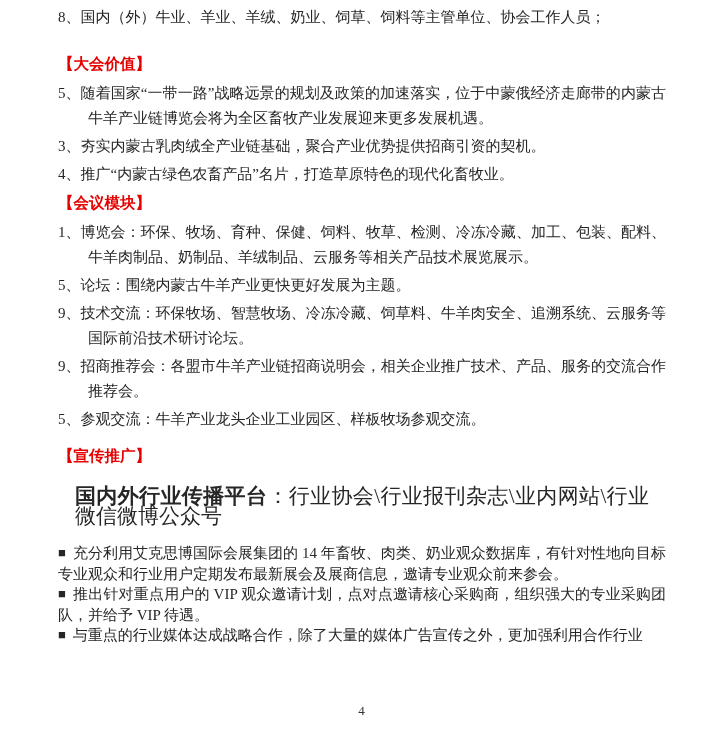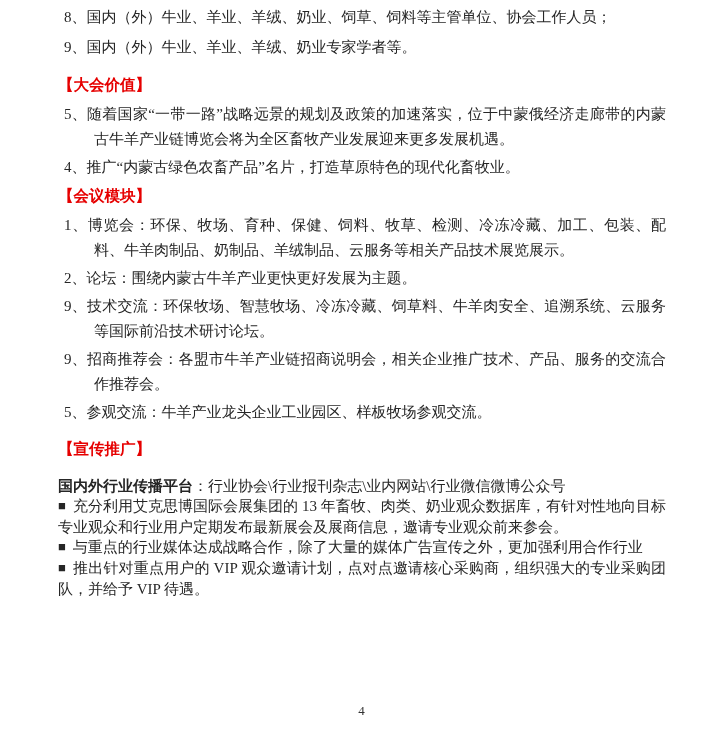--- a/index.html
+++ b/index.html
@@ -14,43 +14,43 @@
     color: #262626;
   }
   .content {
     position: absolute;
     left: 58px;
     top: 5px;
     width: 608px;
   }
   
   p.num {
-    margin: 0 0 3px 6px;
+    margin: 0 0 3px 0;
     padding-left: 30px;
     text-indent: -30px;
     font-size: 15px;
     line-height: 25px;
     text-align: justify;
   }
   p.num.top { margin-bottom: 5px; }
   
   .sec-h {
     font-size: 15.5px;
     font-weight: bold;
     color: #e60000;
     line-height: 26px;
     margin: 0 0 4px 0;
   }
-  .sec-h.first  { margin-top: 12px; }
+  .sec-h.first  { margin-top: 21px; }
   .sec-h.second { margin-top: 0; }
-  .sec-h.third  { margin-top: 11px; margin-bottom: 14px; }
+  .sec-h.third  { margin-top: 11px; margin-bottom: 2px; }
   
   p.platform {
-    margin: 0;
-    font-size: 15px;
+    margin: 17px;
+    font-size: 21px;
     line-height: 20px;
     text-align: justify;
   }
   p.platform .b { font-weight: bold; }
   p.bullet {
     margin: 0;
     font-size: 15px;
     line-height: 20px;
     text-align: justify;
   }
@@ -71,43 +71,43 @@
     color: #333333;
   }
 </style>
 </head>
 <body>
 
 <div class="page">
   <div class="content">
 
     <p class="num top">8、国内（外）牛业、羊业、羊绒、奶业、饲草、饲料等主管单位、协会工作人员；</p>
-    <p class="num top">9、国内（外）牛业、羊业、羊绒、奶业专家学者等。</p>
 
     <h2 class="sec-h first">【大会价值】</h2>
     <p class="num">5、随着国家“一带一路”战略远景的规划及政策的加速落实，位于中蒙俄经济走廊带的内蒙古牛羊产业链博览会将为全区畜牧产业发展迎来更多发展机遇。</p>
+    <p class="num">3、夯实内蒙古乳肉绒全产业链基础，聚合产业优势提供招商引资的契机。</p>
     <p class="num">4、推广“内蒙古绿色农畜产品”名片，打造草原特色的现代化畜牧业。</p>
 
     <h2 class="sec-h second">【会议模块】</h2>
     <p class="num">1、博览会：环保、牧场、育种、保健、饲料、牧草、检测、冷冻冷藏、加工、包装、配料、牛羊肉制品、奶制品、羊绒制品、云服务等相关产品技术展览展示。</p>
-    <p class="num">2、论坛：围绕内蒙古牛羊产业更快更好发展为主题。</p>
+    <p class="num">5、论坛：围绕内蒙古牛羊产业更快更好发展为主题。</p>
     <p class="num">9、技术交流：环保牧场、智慧牧场、冷冻冷藏、饲草料、牛羊肉安全、追溯系统、云服务等国际前沿技术研讨论坛。</p>
     <p class="num">9、招商推荐会：各盟市牛羊产业链招商说明会，相关企业推广技术、产品、服务的交流合作推荐会。</p>
     <p class="num">5、参观交流：牛羊产业龙头企业工业园区、样板牧场参观交流。</p>
 
     <h2 class="sec-h third">【宣传推广】</h2>
     <p class="platform">
       <span class="b">国内外行业传播平台</span><span>：行业协会\行业报刊杂志\业内网站\行业微信微博公众号</span>
     </p>
     <p class="bullet">
-      <span class="marker">■</span><span>充分利用艾克思博国际会展集团的 13 年畜牧、肉类、奶业观众数据库，有针对性地向目标专业观众和行业用户定期发布最新展会及展商信息，邀请专业观众前来参会。</span>
+      <span class="marker">■</span><span>充分利用艾克思博国际会展集团的 14 年畜牧、肉类、奶业观众数据库，有针对性地向目标专业观众和行业用户定期发布最新展会及展商信息，邀请专业观众前来参会。</span>
+    </p>
+    <p class="bullet">
+      <span class="marker">■</span><span>推出针对重点用户的 VIP 观众邀请计划，点对点邀请核心采购商，组织强大的专业采购团队，并给予 VIP 待遇。</span>
     </p>
     <p class="bullet">
       <span class="marker">■</span><span>与重点的行业媒体达成战略合作，除了大量的媒体广告宣传之外，更加强利用合作行业</span>
-    </p>
-    <p class="bullet">
-      <span class="marker">■</span><span>推出针对重点用户的 VIP 观众邀请计划，点对点邀请核心采购商，组织强大的专业采购团队，并给予 VIP 待遇。</span>
     </p>
 
   </div>
 
   <div class="page-num">4</div>
 </div>
 
 </body></html>

